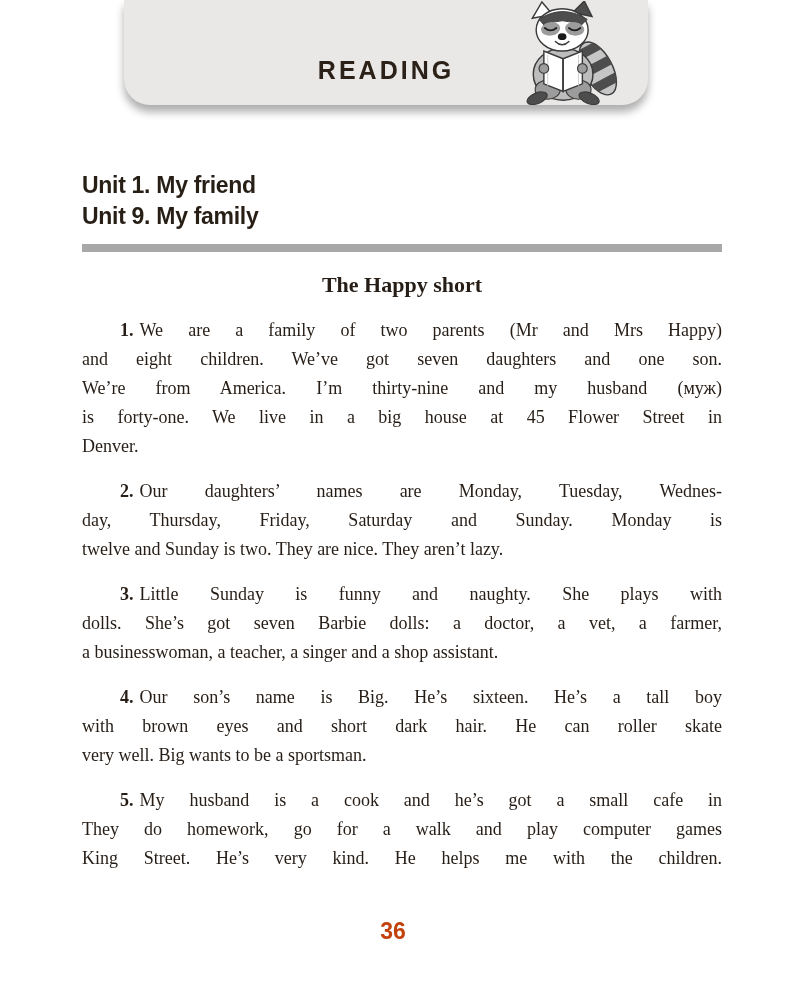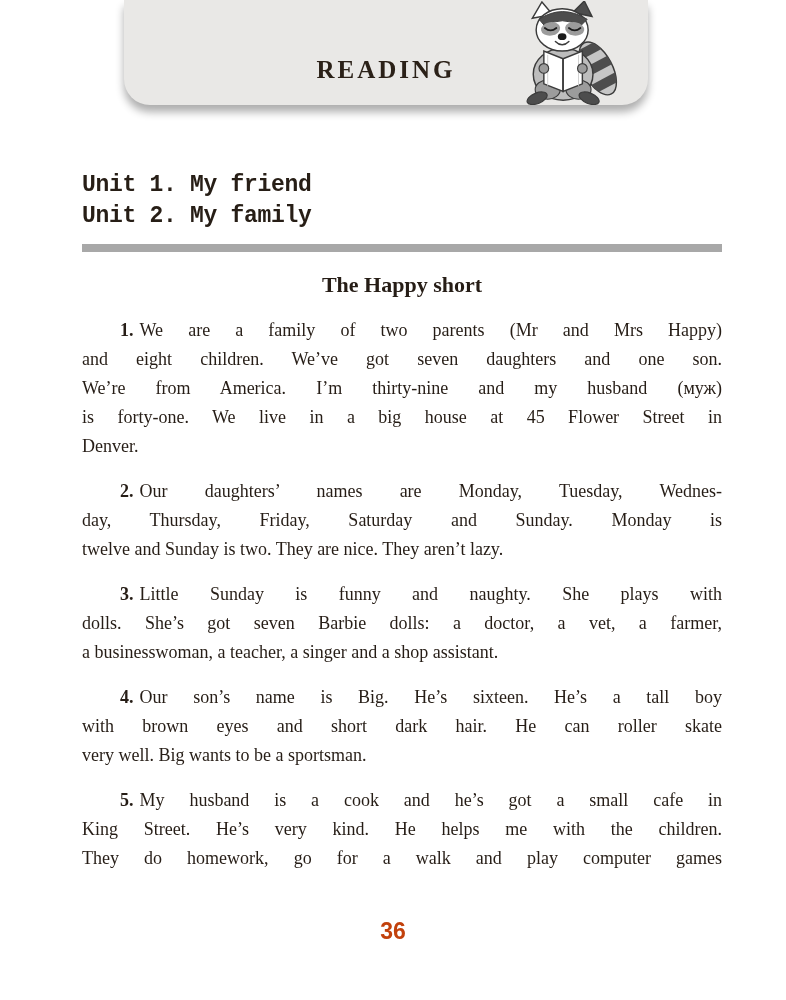--- a/index.html
+++ b/index.html
@@ -13,30 +13,30 @@
   
   .tab {
     position:absolute; left:124px; top:0; width:524px; height:105px;
     background:#e9e8e6;
     border-radius:0 0 26px 26px;
     box-shadow:0 7px 9px rgba(0,0,0,0.32);
   }
   .tab-label {
     position:absolute; left:0; width:100%; top:56px;
     text-align:center;
-    font-family:Liberation Serif, serif;
+    font-family:Liberation Sans, sans-serif;
     font-weight:bold; font-size:25px; letter-spacing:3px;
     color:#2b2118;
   }
   .mascot { position:absolute; right:28px; top:1px; }
 
   
   .units {
     position:absolute; left:82px; top:170px; width:640px;
-    font-family:Liberation Mono, monospace;
+    font-family:Liberation Sans, sans-serif;
     font-weight:bold; font-size:23px; line-height:31px;
     letter-spacing:-0.3px;
     color:#271e16;
   }
 
   .rule {
     position:absolute; left:82px; top:244px; width:640px; height:8px;
     background:#a8a8a8;
   }
 
@@ -112,21 +112,21 @@
       <path d="M58,28 Q64,33 70,28" fill="none" stroke="#1d1d1d" stroke-width="1.8" stroke-linecap="round"></path>
 
       <ellipse cx="51" cy="37" rx="4.5" ry="3.5" fill="#1a1a1a"></ellipse>
       <path d="M44,42 Q51,49 58,42" fill="none" stroke="#3b3b3b" stroke-width="1.5" stroke-linecap="round"></path>
     </svg>
   </span>
 </div>
 
 <div class="units">
   <div>Unit 1. My friend</div>
-  <div>Unit 2. My family</div>
+  <div>Unit 9. My family</div>
 </div>
 
 <div class="rule" style="background: rgb(168, 168, 168);"></div>
 
 <div class="article">
   <div class="article-title">The Happy short</div>
   <div>
       <div class="paragraph">
         <div class="line first"><span class="pnum">1.</span>We are a family of two parents (Mr and Mrs Happy)</div>
         <div class="line">and eight children. We’ve got seven daughters and one son.</div>
@@ -144,19 +144,19 @@
         <div class="line">dolls. She’s got seven Barbie dolls: a doctor, a vet, a farmer,</div>
         <div class="line last">a businesswoman, a teacher, a singer and a shop assistant.</div>
       </div>
       <div class="paragraph">
         <div class="line first"><span class="pnum">4.</span>Our son’s name is Big. He’s sixteen. He’s a tall boy</div>
         <div class="line">with brown eyes and short dark hair. He can roller skate</div>
         <div class="line last">very well. Big wants to be a sportsman.</div>
       </div>
       <div class="paragraph">
         <div class="line first"><span class="pnum">5.</span>My husband is a cook and he’s got a small cafe in</div>
+        <div class="line">They do homework, go for a walk and play computer games</div>
         <div class="line">King Street. He’s very kind. He helps me with the children.</div>
-        <div class="line">They do homework, go for a walk and play computer games</div>
       </div>
     </div>
 </div>
 
 <div class="page-number">36</div>
 
 </body></html>

